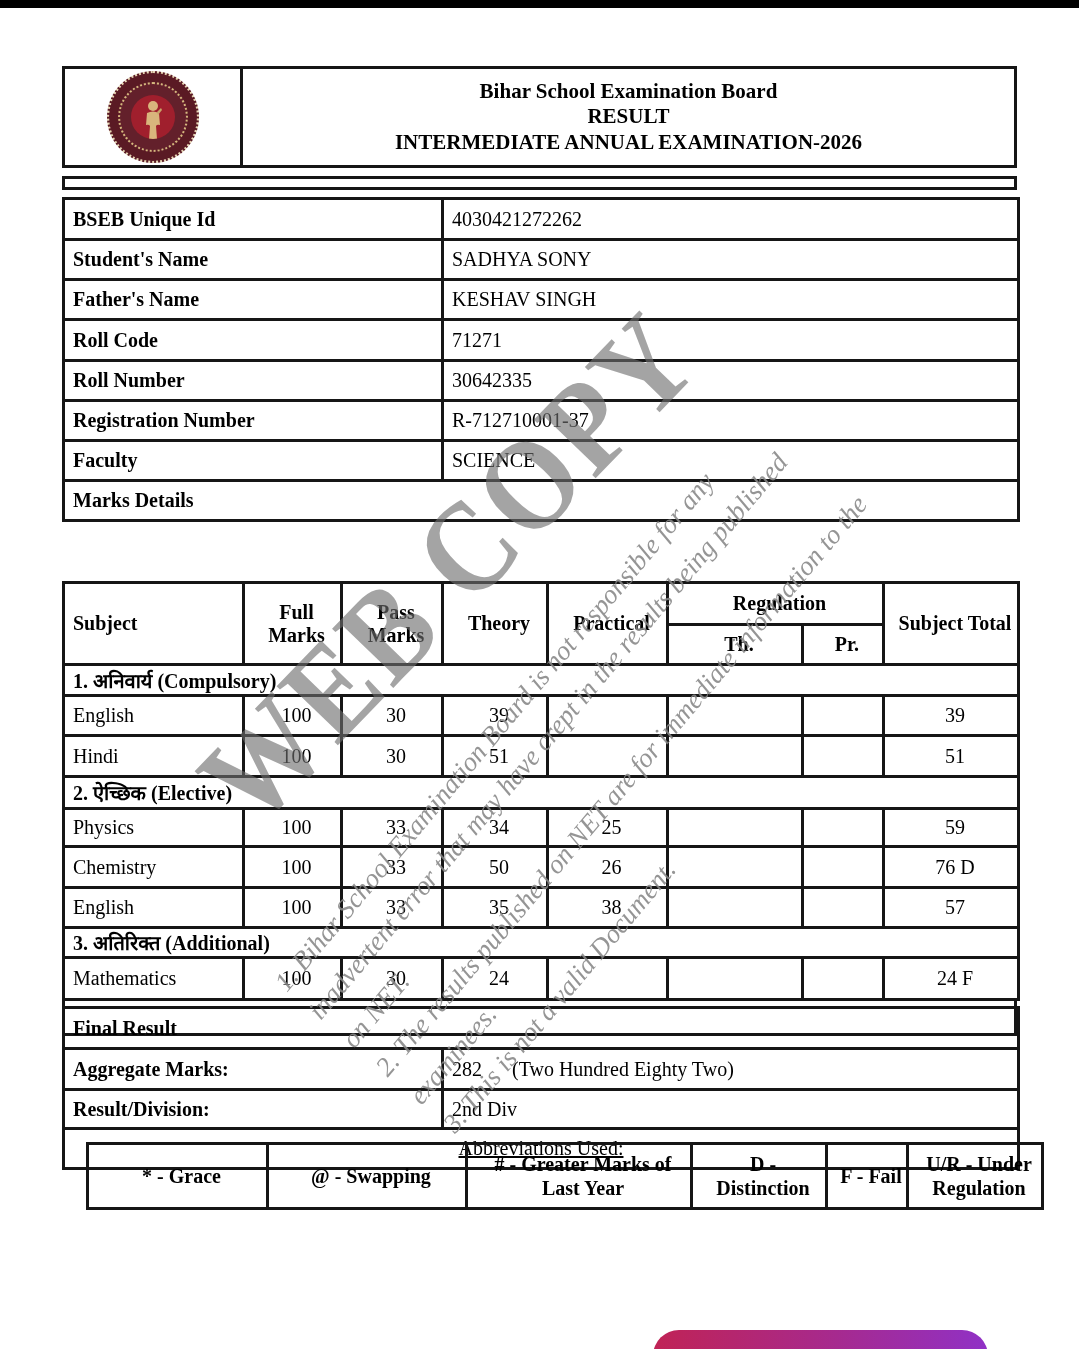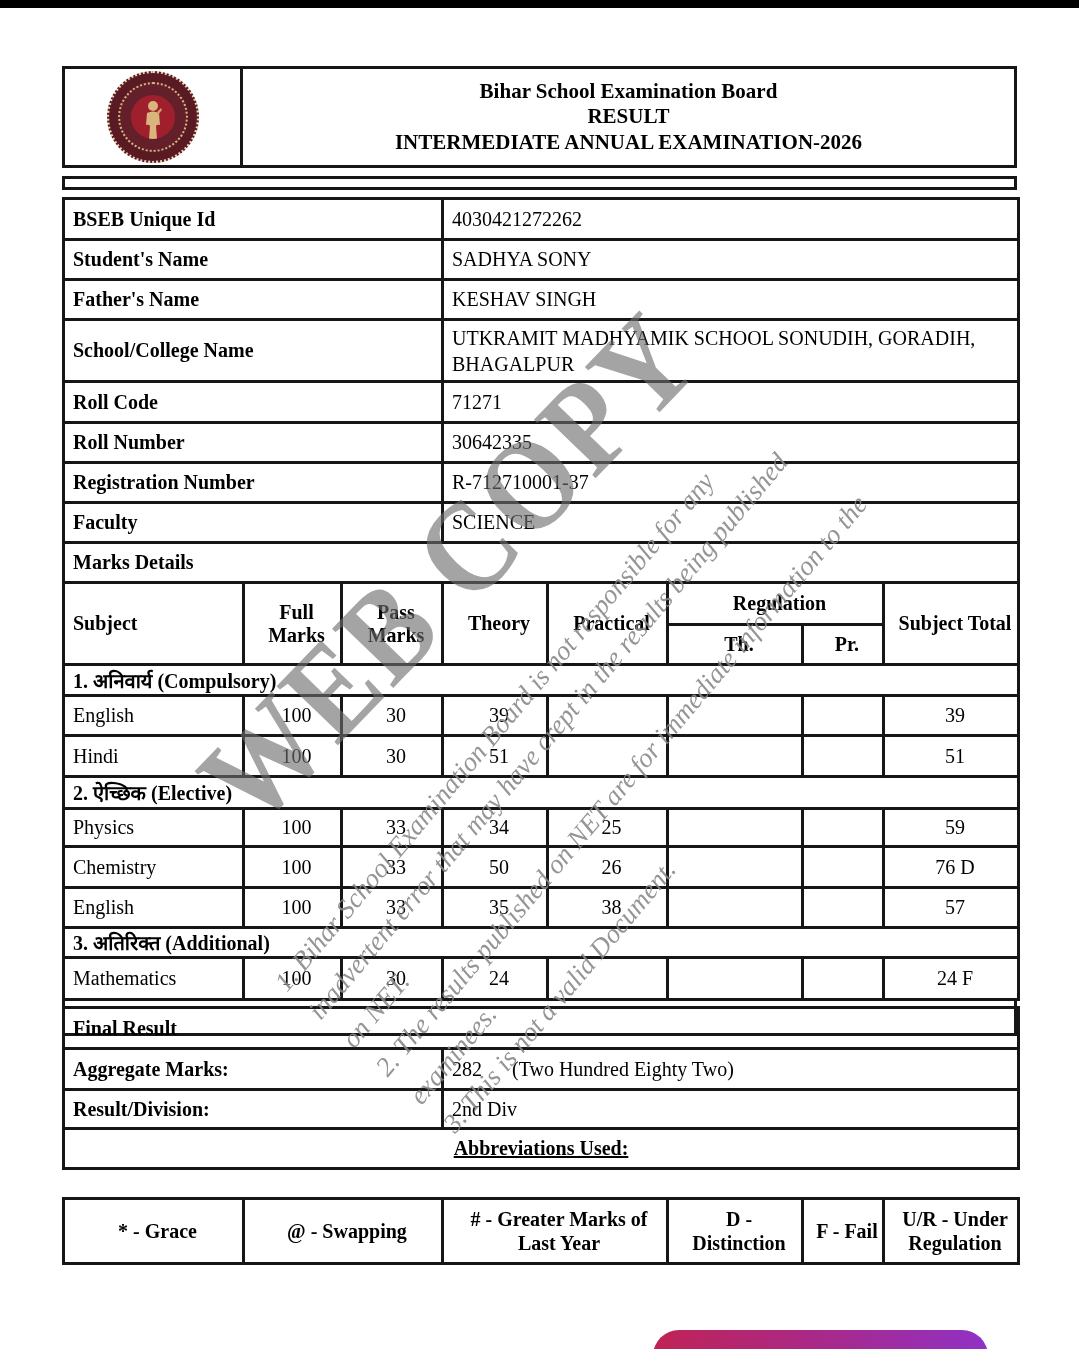--- a/index.html
+++ b/index.html
@@ -38,21 +38,21 @@
   td.num { text-align:center; padding:0; }
   td.sec { font-weight:bold; padding-left:4px; }
   td.hdr { font-weight:bold; text-align:center; padding:0; line-height:1.15; }
   td.full-row { padding-left:8px; }
 
   .band { position:absolute; left:62px; top:176px; width:955px; height:14px;
     border:3px solid #161616; box-sizing:border-box; }
   .empty-strip { position:absolute; left:62px; top:998px; width:955px; height:38px;
     border:3px solid #161616; box-sizing:border-box; }
 
-  .abbr-title { font-weight:bold; text-decoration:underline; text-align:center; padding:0 !important; }
+  .abbr-title { font-weight:normal; text-decoration:underline; text-align:center; padding:0 !important; }
   td.abbr { font-weight:bold; text-align:center; padding:0 4px; line-height:1.2; }
 
   .agg-words { margin-left:30px; }
 
   
   .wm-big {
     position:absolute; left:448px; top:568px; z-index:6; pointer-events:none;
     transform:translate(-50%,-50%) rotate(-46deg) scaleX(0.88);
     font-size:130px; font-weight:bold; letter-spacing:4px; white-space:nowrap;
     color:#6e6e6e; opacity:0.62;
@@ -112,24 +112,20 @@
       <td class="val">4030421272262</td>
     </tr>
     <tr style="height:40px">
       <td class="lbl">Student's Name</td>
       <td class="val">SADHYA SONY</td>
     </tr>
     <tr style="height:40px">
       <td class="lbl">Father's Name</td>
       <td class="val">KESHAV SINGH</td>
     </tr>
-    <tr style="height:62px">
-      <td class="lbl">School/College Name</td>
-      <td class="val" style="line-height:1.3">UTKRAMIT MADHYAMIK SCHOOL SONUDIH, GORADIH, BHAGALPUR</td>
-    </tr>
     <tr style="height:41px">
       <td class="lbl">Roll Code</td>
       <td class="val">71271</td>
     </tr>
     <tr style="height:40px">
       <td class="lbl">Roll Number</td>
       <td class="val">30642335</td>
     </tr>
     <tr style="height:40px">
       <td class="lbl">Registration Number</td>
@@ -265,21 +261,21 @@
     <tr style="height:39px">
       <td class="lbl">Result/Division:</td>
       <td class="val">2nd Div</td>
     </tr>
     <tr style="height:40px">
       <td class="abbr-title" colspan="2">Abbreviations Used:</td>
     </tr>
   </tbody>
     </table>
 
-  <table class="grid" style="top:1197px; width:955px;">
+  <table class="grid" style="top:1142px; width:955px;margin-left:24px;">
     <colgroup>
       <col style="width:180px">
         <col style="width:199px">
         <col style="width:225px">
       <col style="width:135px">
         <col style="width:81px">
         <col style="width:135px">
     </colgroup>
     <tbody>
         <tr style="height:65px">

